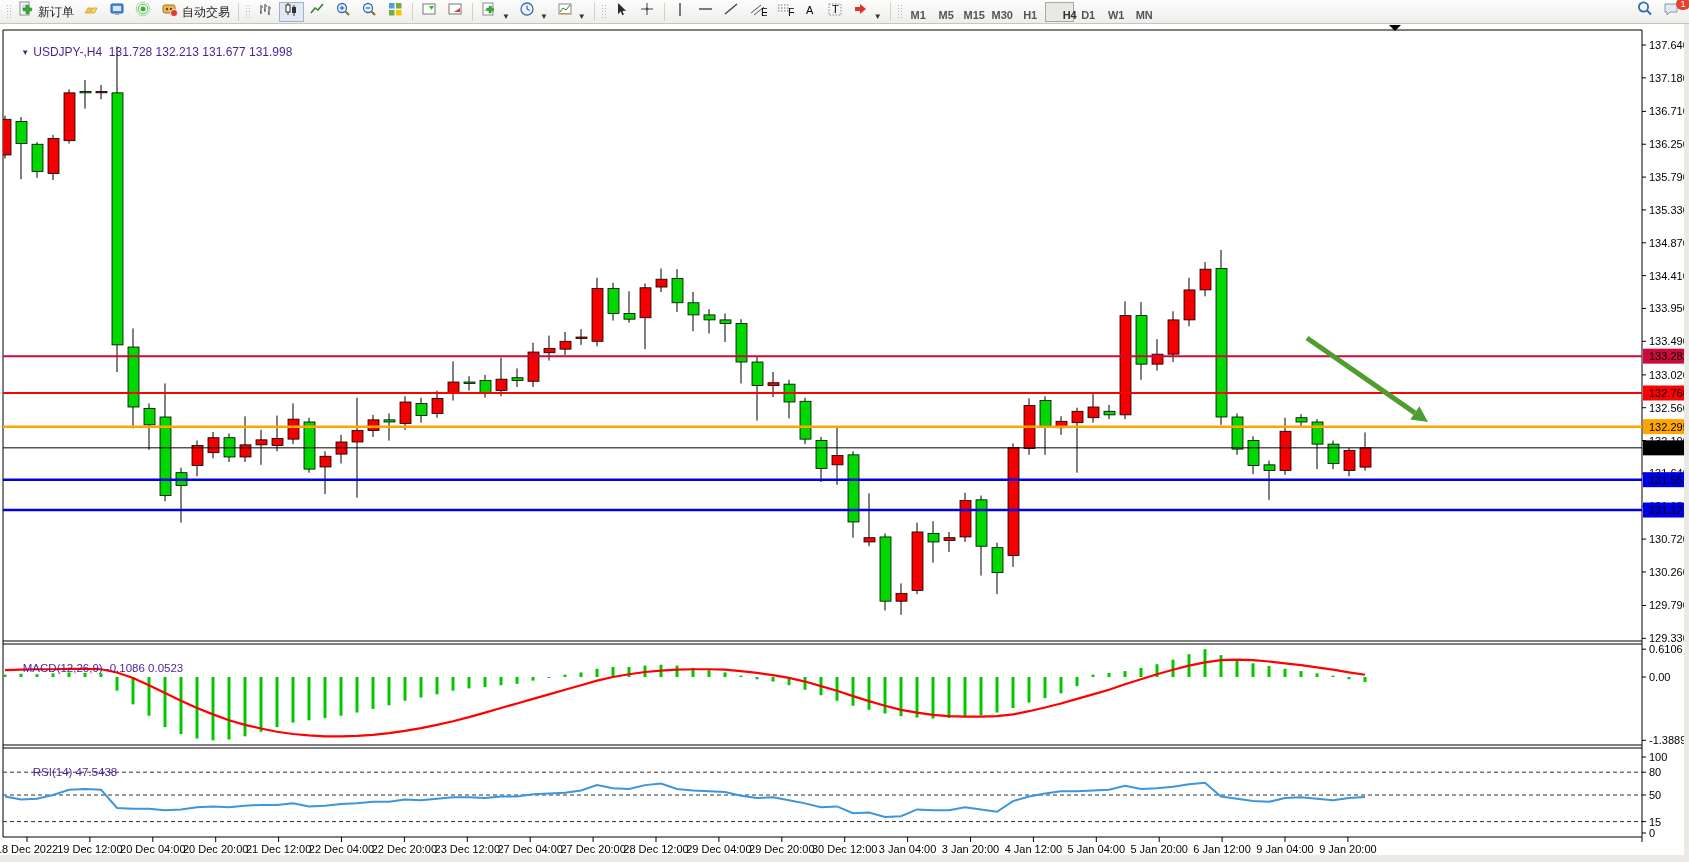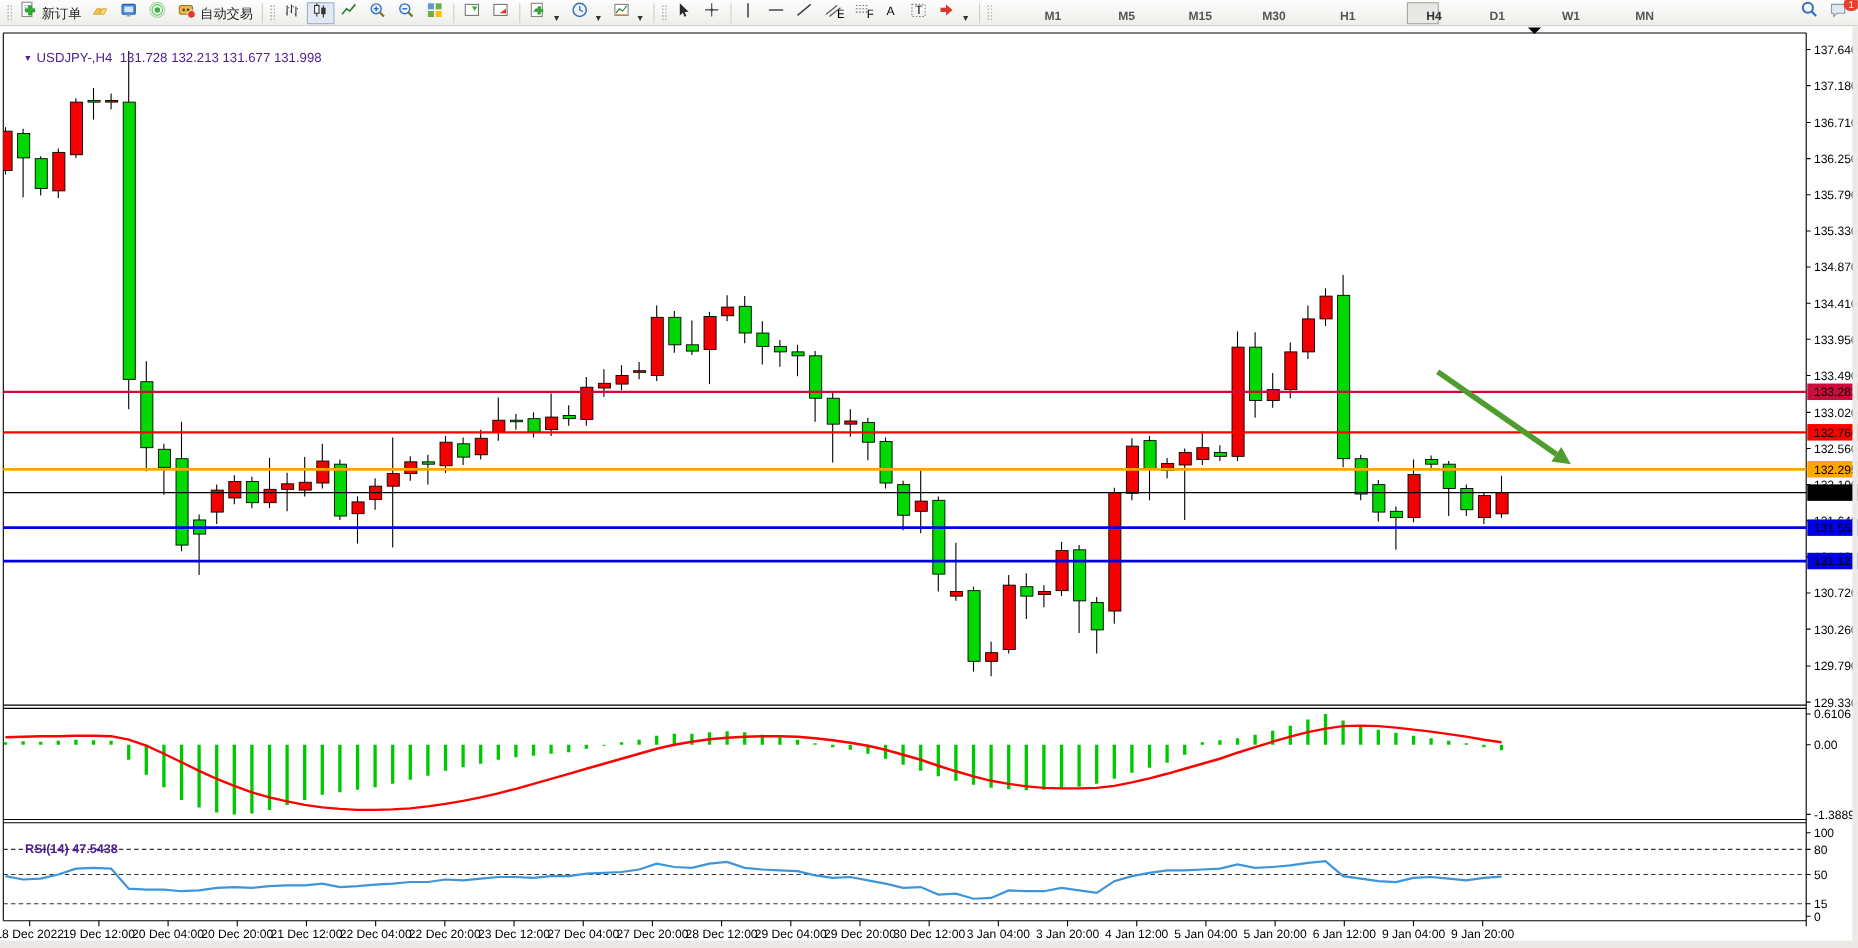--- a/index.html
+++ b/index.html
@@ -8,34 +8,34 @@
   
   #toolbar{height:23px;display:flex;align-items:center;padding:0 4px;
            background:linear-gradient(#fdfdfd,#ededea);border-bottom:1px solid #c9c5bd;gap:1px;}
   .grip{width:5px;height:16px;margin:0 2px;
         background-image:radial-gradient(#b9b9b9 35%,transparent 40%);background-size:3px 3px;}
   .sep{width:1px;height:18px;background:#d2cfc8;margin:0 3px;}
   .tb{display:flex;align-items:flex-end;gap:3px;height:20px;padding:0 3px;border:1px solid transparent;
       background:transparent;font-family:"Liberation Sans",sans-serif;font-size:12px;color:#222;cursor:default;}
   .tb.active{background:#e2e9f3;border:1px solid #9fb2c8;}
   .tb .caret{font-size:8px;color:#333;margin-left:1px;}
-  .tf{width:27px;justify-content:center;color:#555;font-size:11px;font-weight:bold;margin-left:39px;}
+  .tf{width:27px;justify-content:center;color:#555;font-size:11px;font-weight:bold;}
   .tf.active{background:#e8e8e6;border:1px solid #aaa7a0;color:#333;padding-left:24px;}
   #right-tools{margin-left:auto;display:flex;align-items:center;}
   #chat-wrap{position:relative;}
   #chat-badge{position:absolute;top:-4px;right:-5px;min-width:12px;height:12px;border-radius:7px;
               background:#e8402f;color:#fff;font-size:9px;line-height:12px;text-align:center;padding:0 1px;}
   
   #chart-window{position:relative;width:1689px;height:839px;background:#fff;}
   #chart-svg{position:absolute;left:0;top:0;}
   .overlay{position:absolute;font-size:11.5px;color:#4c1d95;white-space:pre;}
   #symbol-label{left:8px;top:7px;font-size:12px;}
   #symbol-label .tri{font-size:8px;vertical-align:1px;margin-right:4px;}
   #macd-label{left:10px;top:626px;}
-  #rsi-label{left:10px;top:730px;font-weight:bold;}
+  #rsi-label{left:20px;top:730px;}
   #right-strip{position:absolute;right:0;top:0;width:5px;height:839px;background:#ebe9e6;}
   #bottom-strip{position:absolute;left:0;bottom:0;width:1689px;height:8px;background:#ebe9e6;}
   svg text{font-family:"Liberation Sans",sans-serif;font-size:11px;fill:#000;}
 </style>
 </head>
 <body>
 
 <div id="toolbar">
   <div class="grip"></div>
 
@@ -683,19 +683,22 @@
         <text x="1347.8999999999999" y="852" text-anchor="middle">9 Jan 20:00</text>
       </g>
       <line x1="1307" y1="337" x2="1414.8566670865514" y2="411.87570277082904" stroke="#4f9d2f" stroke-width="5"></line>
       <polygon points="1428,421 1410.2945184719658,418.4473692275534 1419.418815701137,405.3040363141047" fill="#4f9d2f"></polygon>
       <polygon points="1389,24 1401,24 1395,30" fill="#000"></polygon>
     </svg>
 
   <div class="overlay" id="symbol-label">
     <span class="tri">▼</span><span>USDJPY-,H4</span>&nbsp;&nbsp;<span>131.728 132.213 131.677 131.998</span>
   </div>
+  <div class="overlay" id="macd-label">
+    <span>MACD(12,26,9) -0.1086 0.0523</span>
+  </div>
   <div class="overlay" id="rsi-label">
     <span>RSI(14) 47.5438</span>
   </div>
 
   <div id="right-strip"></div>
   <div id="bottom-strip"></div>
 </div>
 
 </body></html>

